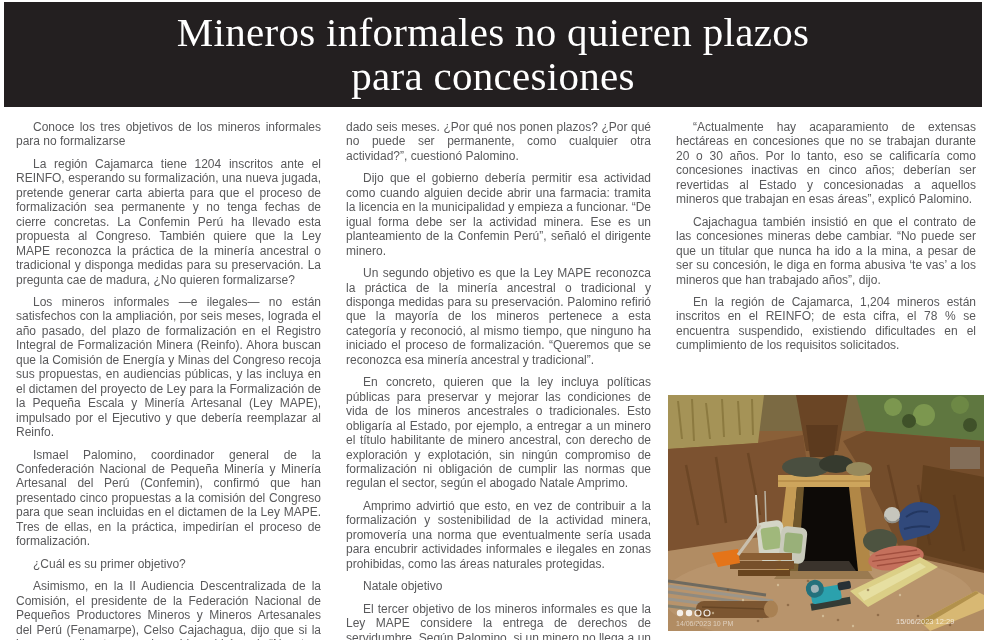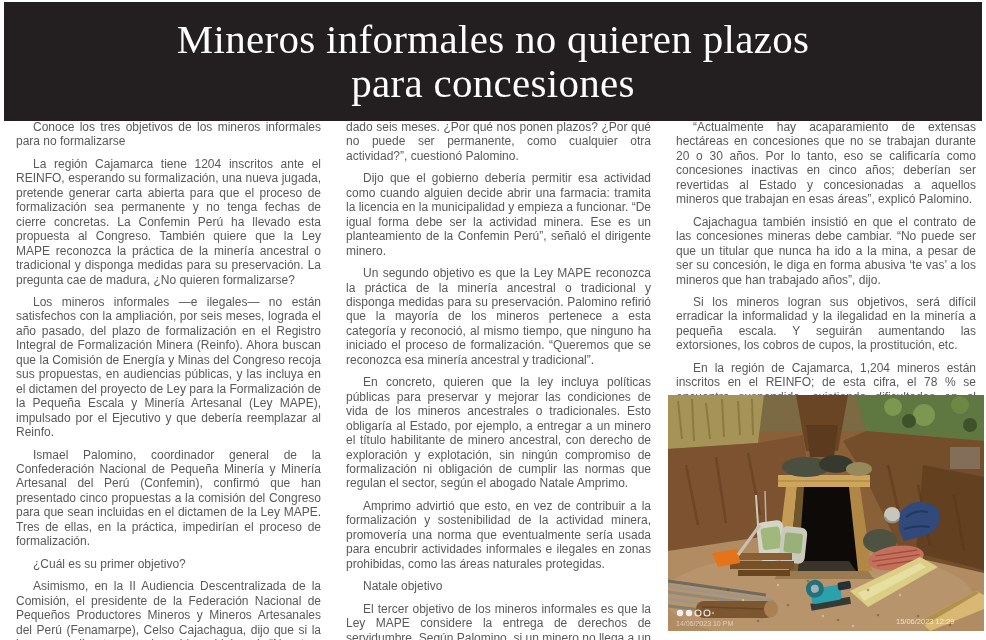--- a/index.html
+++ b/index.html
@@ -2,21 +2,21 @@
 <html lang="es"><head>
 <meta charset="utf-8">
 <style>
   html,body{margin:0;padding:0;background:#ffffff;}
   .page{
     position:relative;width:986px;height:640px;background:#ffffff;overflow:hidden;
     font-family:"Liberation Sans","DejaVu Sans",sans-serif;
   }
   
   .headline-band{
-    position:absolute;left:4px;right:4px;top:2px;height:119px;
+    position:absolute;left:4px;right:4px;top:2px;height:105px;
     background:#231f20;color:#ffffff;
     display:flex;align-items:center;justify-content:center;text-align:center;
   }
   .headline-band h1{
     margin:0;font-family:"Liberation Serif","DejaVu Serif",serif;font-weight:400;
     font-size:41px;line-height:1.06;letter-spacing:.3px;
   }
   .headline-band h1 span{display:block;}
   
   .col{
@@ -62,21 +62,20 @@
     <p>Un segundo objetivo es que la Ley MAPE reconozca la práctica de la minería ancestral o tradicional y disponga medidas para su preservación. Palomino refirió que la mayoría de los mineros pertenece a esta categoría y reconoció, al mismo tiempo, que ninguno ha iniciado el proceso de formalización. “Queremos que se reconozca esa minería ancestral y tradicional”.</p>
     <p>En concreto, quieren que la ley incluya políticas públicas para preservar y mejorar las condiciones de vida de los mineros ancestrales o tradicionales. Esto obligaría al Estado, por ejemplo, a entregar a un minero el título habilitante de minero ancestral, con derecho de exploración y explotación, sin ningún compromiso de formalización ni obligación de cumplir las normas que regulan el sector, según el abogado Natale Amprimo.</p>
     <p>Amprimo advirtió que esto, en vez de contribuir a la formalización y sostenibilidad de la actividad minera, promovería una norma que eventualmente sería usada para encubrir actividades informales e ilegales en zonas prohibidas, como las áreas naturales protegidas.</p>
     <p>Natale objetivo</p>
     <p>El tercer objetivo de los mineros informales es que la Ley MAPE considere la entrega de derechos de servidumbre. Según Palomino, si un minero no llega a un acuerdo con el concesionario donde hay reservas mineras, podrá solicitar al Gobierno Regional o al Ministerio de Energía y Minas el derecho de servidumbre de explotación sobre “esa labor que está desarrollando”.</p>
   </section>
 
   <section class="col col-3">
     <p>“Actualmente hay acaparamiento de extensas hectáreas en concesiones que no se trabajan durante 20 o 30 años. Por lo tanto, eso se calificaría como concesiones inactivas en cinco años; deberían ser revertidas al Estado y concesionadas a aquellos mineros que trabajan en esas áreas”, explicó Palomino.</p>
     <p>Cajachagua también insistió en que el contrato de las concesiones mineras debe cambiar. “No puede ser que un titular que nunca ha ido a la mina, a pesar de ser su concesión, le diga en forma abusiva ‘te vas’ a los mineros que han trabajado años”, dijo.</p>
-    <p>Si los mineros logran sus objetivos, será difícil erradicar la informalidad y la ilegalidad en la minería a pequeña escala. Y seguirán aumentando las extorsiones, los cobros de cupos, la prostitución, etc.</p>
     <p>En la región de Cajamarca, 1,204 mineros están inscritos en el REINFO; de esta cifra, el 78 % se encuentra suspendido, existiendo dificultades en el cumplimiento de los requisitos solicitados.</p>
   </section>
 
   <figure class="photo" aria-label="Entrada de socavón minero artesanal excavado en una ladera de tierra rojiza, enmarcada con vigas de madera; alrededor hay sacos, troncos, tubos, una pala anaranjada y una herramienta eléctrica turquesa">
     <svg viewBox="0 0 316 236" width="316" height="236">
 
       <rect width="316" height="236" fill="#8a6038"></rect>
 
       <rect x="0" y="0" width="316" height="36" fill="#7b6a43"></rect>
       <polygon points="0,0 96,0 90,48 0,54" fill="#a59357"></polygon>

